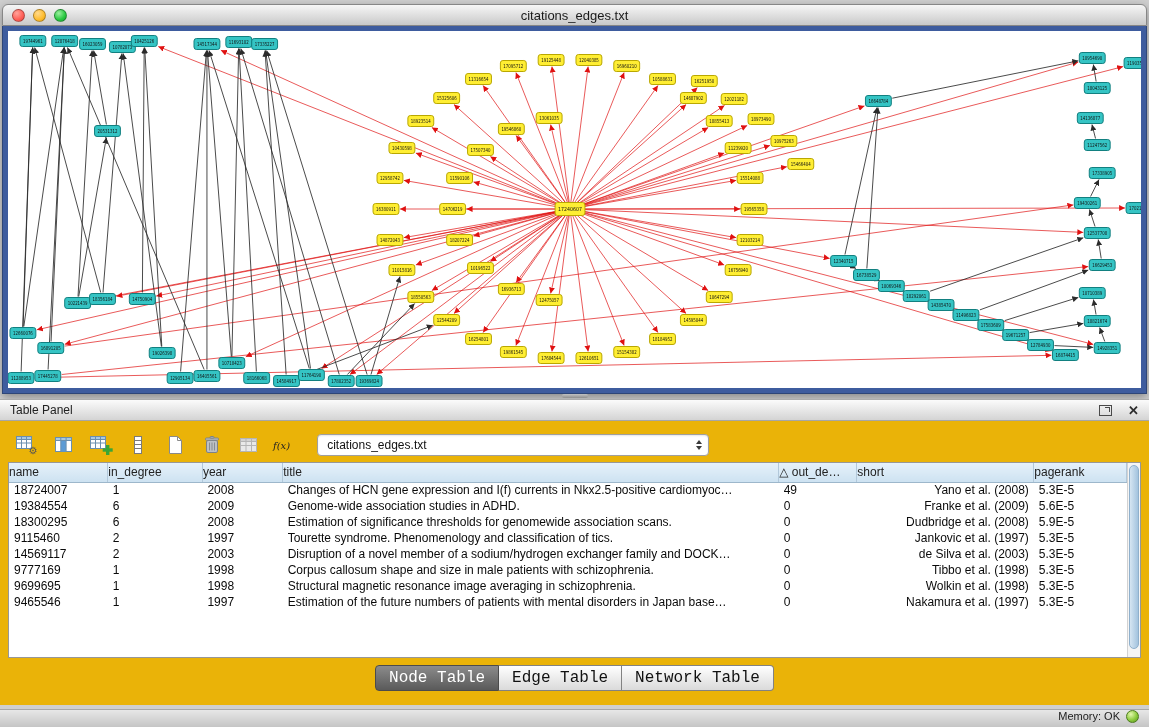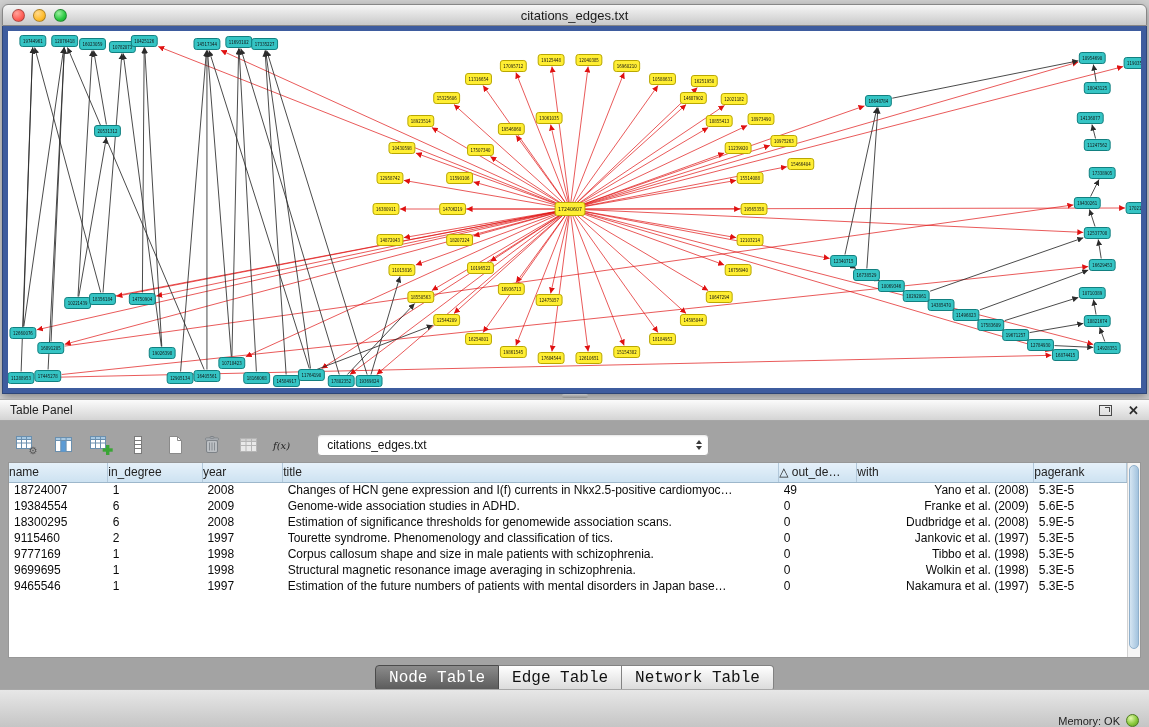--- a/index.html
+++ b/index.html
@@ -16,21 +16,21 @@
   .light.yellow{background:radial-gradient(circle at 35% 30%,#ffd98c,#febc2e 60%,#d99a16)}
   .light.green{background:radial-gradient(circle at 35% 30%,#9bef9f,#28c840 60%,#1d9930)}
   .frame{height:368px;background:#3e5c9e;border:1px solid #2e4678;border-top:none;padding:5px}
   .frame svg{display:block;width:100%;height:100%;background:#fff}
 
   
   .splitter{position:absolute;left:0;top:394px;width:100%;height:5px}
   .splitter-grip{width:26px;height:4px;margin:0 auto;background:linear-gradient(#c2c2c2,#8f8f8f);border-radius:2px}
 
   
-  .tpanel{position:absolute;left:0;top:399px;width:1149px;height:306px;background:#a3a3a3;border-top:1px solid #adadad}
+  .tpanel{position:absolute;left:0;top:399px;width:1149px;height:306px;background:#eab308;border-top:1px solid #adadad}
   .phead{height:21px;background:linear-gradient(#fbfbfb,#d4d4d4);border-bottom:1px solid #a6a6a6;display:flex;align-items:center;padding:0 10px;font-size:12px;color:#222}
   .phead .spacer{flex:1}
   .phead-icons{display:flex;align-items:center;gap:16px}
   .float-ico{width:13px;height:11px;border:1.5px solid #4a4a4a;position:relative}
   .float-ico::after{content:"";position:absolute;right:1px;top:1px;width:4px;height:4px;border-top:1.5px solid #4a4a4a;border-right:1.5px solid #4a4a4a}
   .close-ico{font-size:13px;font-weight:bold;color:#2d2d2d;line-height:1}
 
   .pbody{padding:7px 8px 0}
   .ptoolbar{height:34px;display:flex;align-items:center;gap:11px;padding:0 6px}
   .tool{width:26px;height:26px;display:flex;align-items:center;justify-content:center;border-radius:3px}
@@ -49,21 +49,21 @@
 
   .vscroll{position:absolute;top:0;right:0;width:13px;height:100%;border-left:1px solid #d2d2d2;background:#f5f5f5}
   .vthumb{position:absolute;top:2px;left:1px;width:10px;height:95%;border-radius:5px;background:linear-gradient(90deg,#d5e5f2,#a3c3de);border:1px solid #8fb0cc}
 
   .tabbar{display:flex;justify-content:center;margin-top:7px}
   .tab{font-size:16px;padding:3px 13px;border:1px solid #828282;border-left-width:0;background:linear-gradient(#ffffff,#dadada);color:#111;font-family:Liberation Mono, monospace;cursor:default}
   .tab:first-child{border-left-width:1px;border-radius:4px 0 0 4px}
   .tab:last-child{border-radius:0 4px 4px 0}
   .tab.selected{background:linear-gradient(#8b8b8b,#5a5a5a);color:#fff;border-color:#4b4b4b}
 
-  .statusbar{position:absolute;left:0;bottom:0;width:100%;height:38px;background:linear-gradient(#e7e7e7,#c5c5c5);border-top:1px solid #a8a8a8;display:flex;align-items:flex-end;justify-content:flex-end;gap:6px;padding:0 10px;font-size:11px;color:#222}
+  .statusbar{position:absolute;left:0;bottom:0;width:100%;height:18px;background:linear-gradient(#e7e7e7,#c5c5c5);border-top:1px solid #a8a8a8;display:flex;align-items:flex-start;justify-content:flex-end;gap:6px;padding:0 10px;font-size:11px;color:#222}
   .memdot{width:13px;height:13px;border-radius:50%;background:radial-gradient(circle at 35% 30%,#e3f7ae,#8ccb3d 55%,#5a9420);border:1px solid #4c7b1e}
 </style>
 </head>
 <body>
 
 <div>
 
   <div class="gwin">
     <div class="titlebar">
       <div class="lights">
@@ -688,21 +688,21 @@
               <col class="c5">
               <col class="c6">
             </colgroup>
           <thead>
               <tr>
                 <th>name</th>
                 <th>in_degree</th>
                 <th>year</th>
                 <th>title</th>
                 <th>△ out_de…</th>
-                <th>with</th>
+                <th>short</th>
                 <th>pagerank</th>
               </tr>
             </thead>
           <tbody>
               <tr>
                 <td>18724007</td>
                 <td>1</td>
                 <td>2008</td>
                 <td>Changes of HCN gene expression and I(f) currents in Nkx2.5-positive cardiomyoc…</td>
                 <td>49</td>
@@ -730,20 +730,29 @@
               <tr>
                 <td>9115460</td>
                 <td>2</td>
                 <td>1997</td>
                 <td>Tourette syndrome. Phenomenology and classification of tics.</td>
                 <td>0</td>
                 <td>Jankovic et al. (1997)</td>
                 <td>5.3E-5</td>
               </tr>
               <tr>
+                <td>14569117</td>
+                <td>2</td>
+                <td>2003</td>
+                <td>Disruption of a novel member of a sodium/hydrogen exchanger family and DOCK…</td>
+                <td>0</td>
+                <td>de Silva et al. (2003)</td>
+                <td>5.3E-5</td>
+              </tr>
+              <tr>
                 <td>9777169</td>
                 <td>1</td>
                 <td>1998</td>
                 <td>Corpus callosum shape and size in male patients with schizophrenia.</td>
                 <td>0</td>
                 <td>Tibbo et al. (1998)</td>
                 <td>5.3E-5</td>
               </tr>
               <tr>
                 <td>9699695</td>

